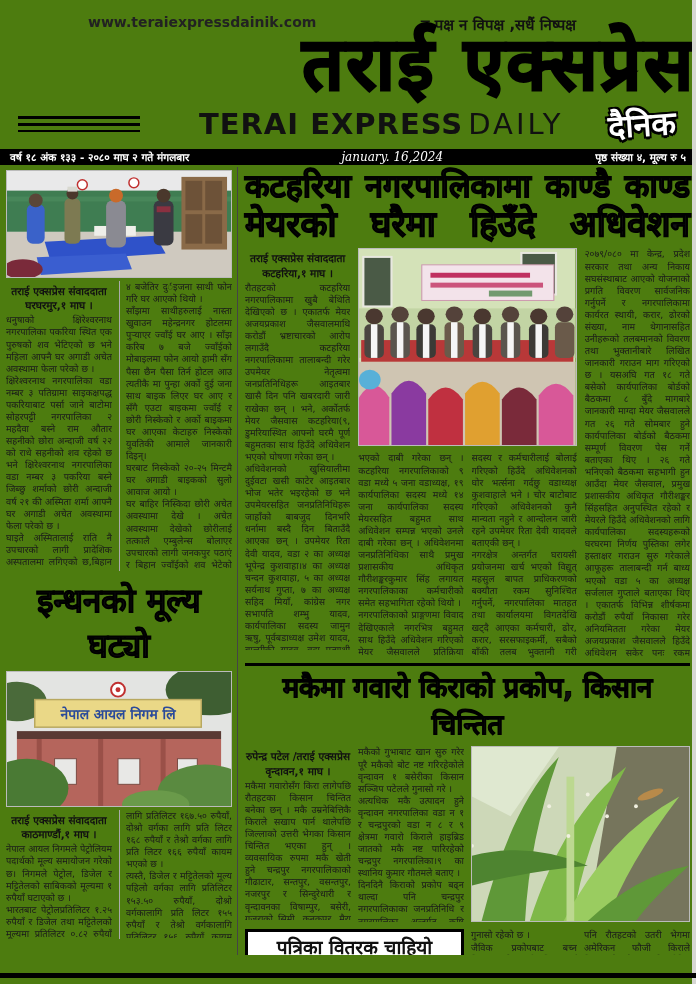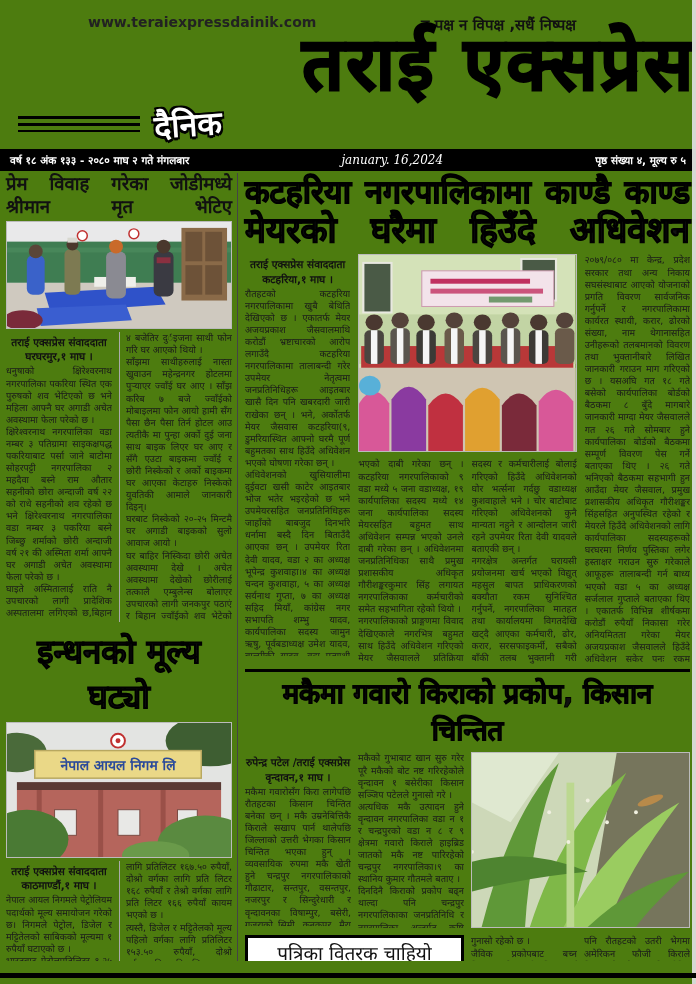--- a/index.html
+++ b/index.html
@@ -20,21 +20,21 @@
   .sub-row { display:flex; align-items:center; margin:2px 14px 4px 18px; }
   .rule-lines { width:122px; height:16px; background:repeating-linear-gradient(#000 0 3px, transparent 3px 7px); margin-right:14px;}
   .sub-title { flex:1; text-align:center; white-space:nowrap;}
   .sub-bold { font-size:29px; font-weight:800; letter-spacing:1px; }
   .sub-light{ font-size:29px; font-weight:400; letter-spacing:3px; }
   .daily-logo {
     font-size:32px; font-weight:800; transform:rotate(-4deg); padding-right:6px;
     color:#fff; text-shadow:-2px -2px 0 #000,2px -2px 0 #000,-2px 2px 0 #000,2px 2px 0 #000,0 3px 0 #000;
   }
   .date-bar {
-    background:#000; color:#fff; height:22px; display:flex; align-items:center;
+    background:#000; color:#fff; height:16px; display:flex; align-items:center;
     justify-content:space-between; padding:0 10px; font-size:10.5px; font-weight:700;
   }
   .date-center { font-style:italic; font-weight:400; font-size:12px; font-family:"DejaVu Serif","Liberation Serif",serif;}
   
   .content { display:flex; padding:2px 4px 0 4px; height:790px; overflow:hidden;}
   .col-left { width:234px; border-right:1.5px solid #444; padding:0 5px 0 2px; }
   .col-right{ width:452px; padding-left:7px; }
   .headline-sm { font-size:18.5px; font-weight:800; line-height:1.22; }
   .jl { text-align:justify; text-align-last:justify; }
   .photo { width:100%; display:block; border:1px solid #bbb; }
@@ -59,53 +59,56 @@
   .h-corn { font-size:27.5px; font-weight:900; text-align:center; -webkit-text-stroke:1px #000; margin:2px 0 4px;}
   .corn-grid { display:grid; grid-template-columns:repeat(4,1fr); column-gap:7px; row-gap:5px;
                grid-template-rows:178px 96px; overflow:hidden;}
   .cg-c1 { grid-column:1; grid-row:1; }
   .cg-c2 { grid-column:2; grid-row:1; }
   .cg-ph { grid-column:3/5; grid-row:1; }
   .cg-ad { grid-column:1/3; grid-row:2; }
   .cg-c3 { grid-column:3; grid-row:2; }
   .cg-c4 { grid-column:4; grid-row:2; }
   .ad-box { border:3.5px solid #000; padding:2px 8px 3px; background:#fff; }
-  .ad-title { text-align:center; font-size:19px; font-weight:400; }
+  .ad-title { text-align:center; font-size:19px; font-weight:700; }
   .bottom-rule { position:absolute; left:0; right:0; bottom:6px; height:5px; background:#000; }
   .edge { position:absolute; top:0; right:0; width:4px; height:100%; background:#d7d7d4;}
   svg { display:block; }
 </style>
 </head>
 <body>
 
 <div class="page">
   <div class="edge"></div>
 
   <div>
     <div class="hdr-top">
       <span class="site-url">www.teraiexpressdainik.com</span>
       <span class="tagline">न पक्ष न विपक्ष ,सधैं निष्पक्ष</span>
     </div>
     <div class="masthead">तराई एक्सप्रेस</div>
     <div class="sub-row">
       <div class="rule-lines"></div>
+      <div class="sub-title">
+        <span class="sub-bold">TERAI EXPRESS</span>
+        <span class="sub-light">DAILY</span>
+      </div>
       <div class="daily-logo">दैनिक</div>
     </div>
     <div class="date-bar">
       <span>वर्ष १८   अंक १३३ -     २०८० माघ २ गते मंगलबार</span>
       <span class="date-center">january. 16,2024</span>
       <span>पृष्ठ संख्या ४, मूल्य रु ५</span>
     </div>
   </div>
 
   <div class="content">
 
     <div class="col-left">
       <div>
-        <div class="headline-sm jl">प्रेम विवाह गरेका जोडीमध्ये श्रीमान मृत भेटिए</div>
         <svg class="photo" width="226" height="108" viewBox="0 0 226 108" preserveAspectRatio="none" style="margin-top:3px">
           <rect width="226" height="108" fill="#e9e9ea"></rect>
           <rect y="20" width="226" height="42" fill="#3f7d52"></rect>
           <rect y="26" width="226" height="5" fill="#4f8d60" opacity="0.6"></rect>
           <rect y="62" width="226" height="46" fill="#cfc9bf"></rect>
           <rect x="176" y="6" width="46" height="74" fill="#8a6a48"></rect>
           <rect x="180" y="10" width="17" height="30" fill="#6d5238"></rect>
             <rect x="200" y="10" width="17" height="30" fill="#6d5238"></rect>
           <rect x="180" y="44" width="17" height="30" fill="#6d5238"></rect>
             <rect x="200" y="44" width="17" height="30" fill="#6d5238"></rect>

